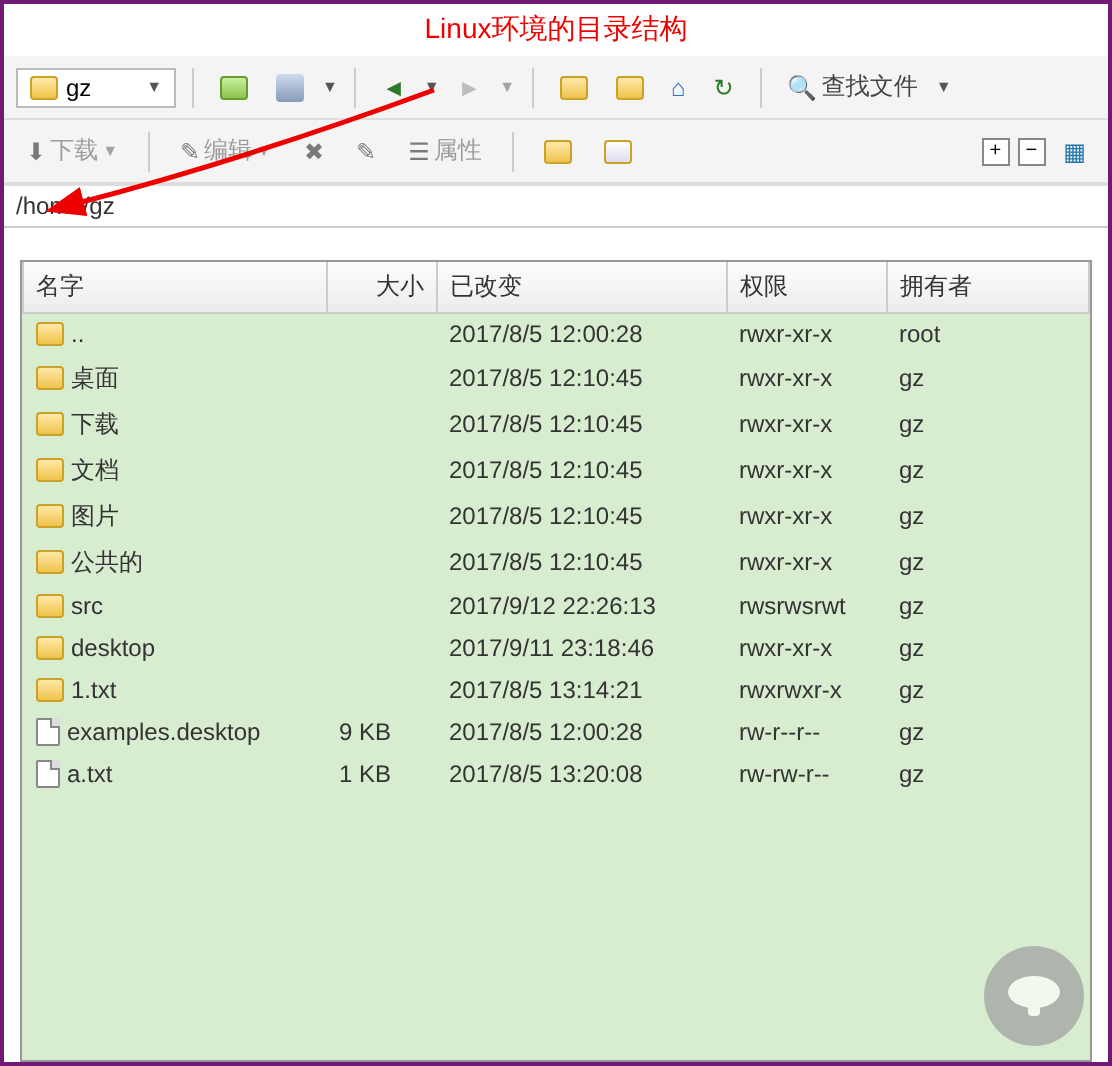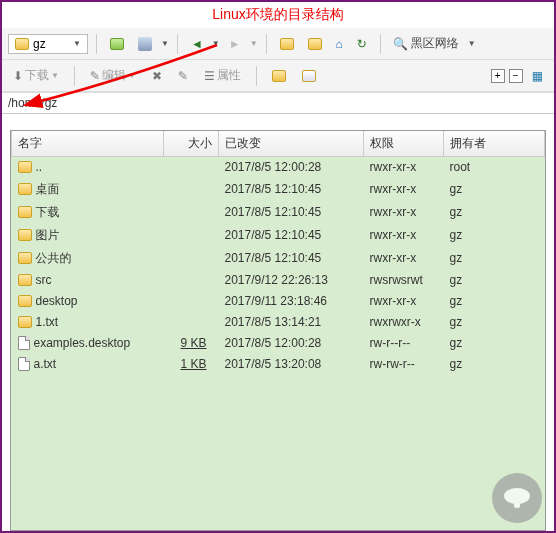--- a/index.html
+++ b/index.html
@@ -25,21 +25,21 @@
 tbody td { padding: 3px 6px; color: #333; white-space: nowrap; }
 tbody tr { height: 21px; }
 .name-cell { display: flex; align-items: center; gap: 4px; }
 .up-icon { width: 14px; height: 12px; background: linear-gradient(#ffe9a8, #f0c24b); border: 1px solid #c9a227; border-radius: 2px; position: relative; }
 .arrow-red { position: absolute; top: 38px; left: 20px; width: 200px; height: 70px; pointer-events: none; z-index: 10; }
 .right-icons { margin-left: auto; display: flex; gap: 4px; align-items: center; }
 .watermark { position: absolute; right: 12px; bottom: 8px; opacity: 0.65; display: flex; align-items: center; gap: 8px; pointer-events: none; }
 .wm-circle { width: 50px; height: 50px; border-radius: 50%; background: #999; display: flex; align-items: center; justify-content: center; }
 .wm-text { color: #888; font-size: 11px; line-height: 1.2; text-align: left; }
 .wm-big { font-size: 22px; font-weight: bold; color: #777; }
-.col-size { text-align: right; padding-right: 12px; text-decoration: underline; }
+.col-size { padding-right: 12px; }
 .plus-minus { border: 1px solid #888; width: 14px; height: 14px; display: inline-flex; align-items: center; justify-content: center; font-size: 10px; background: #fff; }
 </style>
 </head>
 <body>
 
 <div class="frame">
   <div class="title-red">Linux环境的目录结构</div>
 
   <div class="toolbar">
     <div class="folder-select">
@@ -74,21 +74,21 @@
       </span>
     <span class="tb-btn">
         <span style="color:#2a6fc9">⌂</span>
       </span>
     <span class="tb-btn">
         <span style="color:#2a7a2a">↻</span>
       </span>
     <span class="sep"></span>
     <span class="tb-btn">
       <span style="color:#555">🔍</span>
-      <span class="btn-label">黑区网络</span>
+      <span class="btn-label">查找文件</span>
     </span>
     <span class="dropdown-arrow">▼</span>
   </div>
 
   <div class="toolbar2">
     <span class="tb-btn disabled">
       <span>⬇</span>
       <span class="btn-label">下载</span>
       <span class="dropdown-arrow">▼</span>
     </span>
@@ -180,20 +180,32 @@
             </td>
             <td class="col-size"></td>
             <td>2017/8/5 12:10:45</td>
             <td>rwxr-xr-x</td>
             <td>gz</td>
           </tr>
           <tr>
             <td>
               <div class="name-cell">
                 <span class="folder-icon"></span>
+                <span>文档</span>
+              </div>
+            </td>
+            <td class="col-size"></td>
+            <td>2017/8/5 12:10:45</td>
+            <td>rwxr-xr-x</td>
+            <td>gz</td>
+          </tr>
+          <tr>
+            <td>
+              <div class="name-cell">
+                <span class="folder-icon"></span>
                 <span>图片</span>
               </div>
             </td>
             <td class="col-size"></td>
             <td>2017/8/5 12:10:45</td>
             <td>rwxr-xr-x</td>
             <td>gz</td>
           </tr>
           <tr>
             <td>

